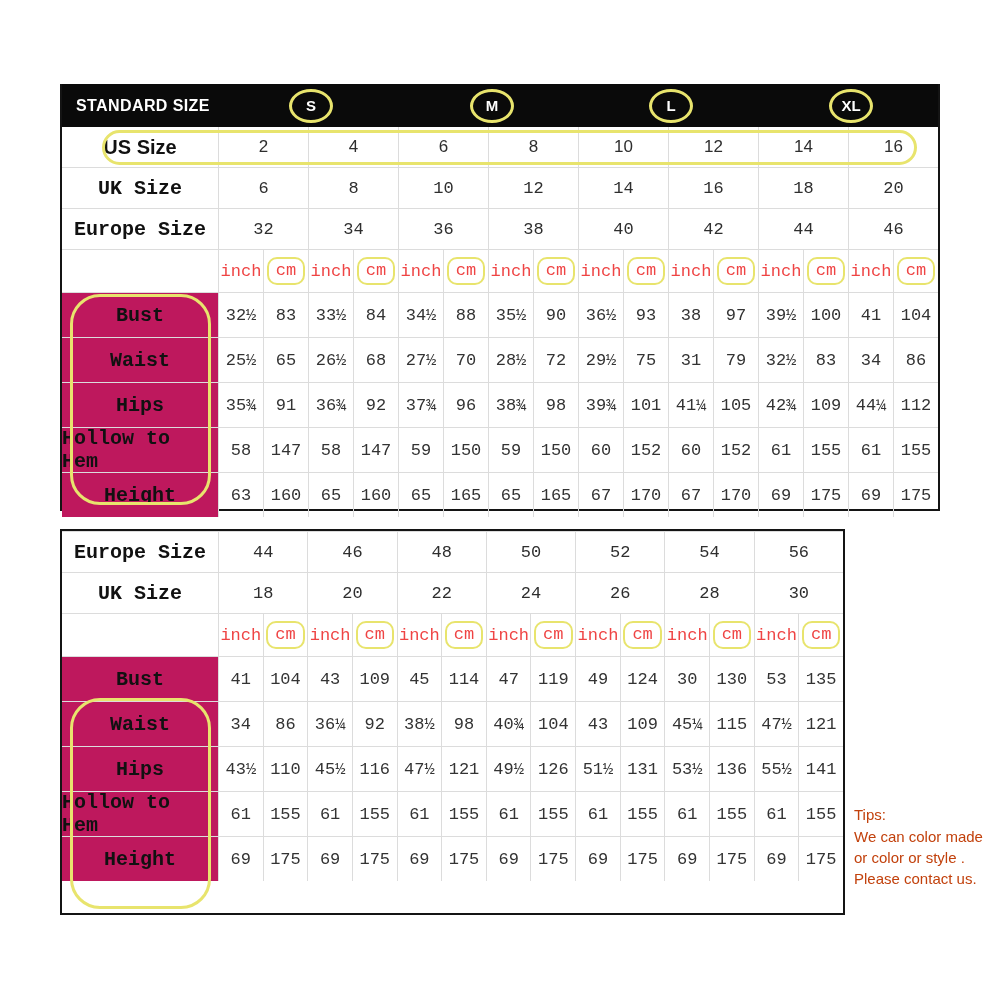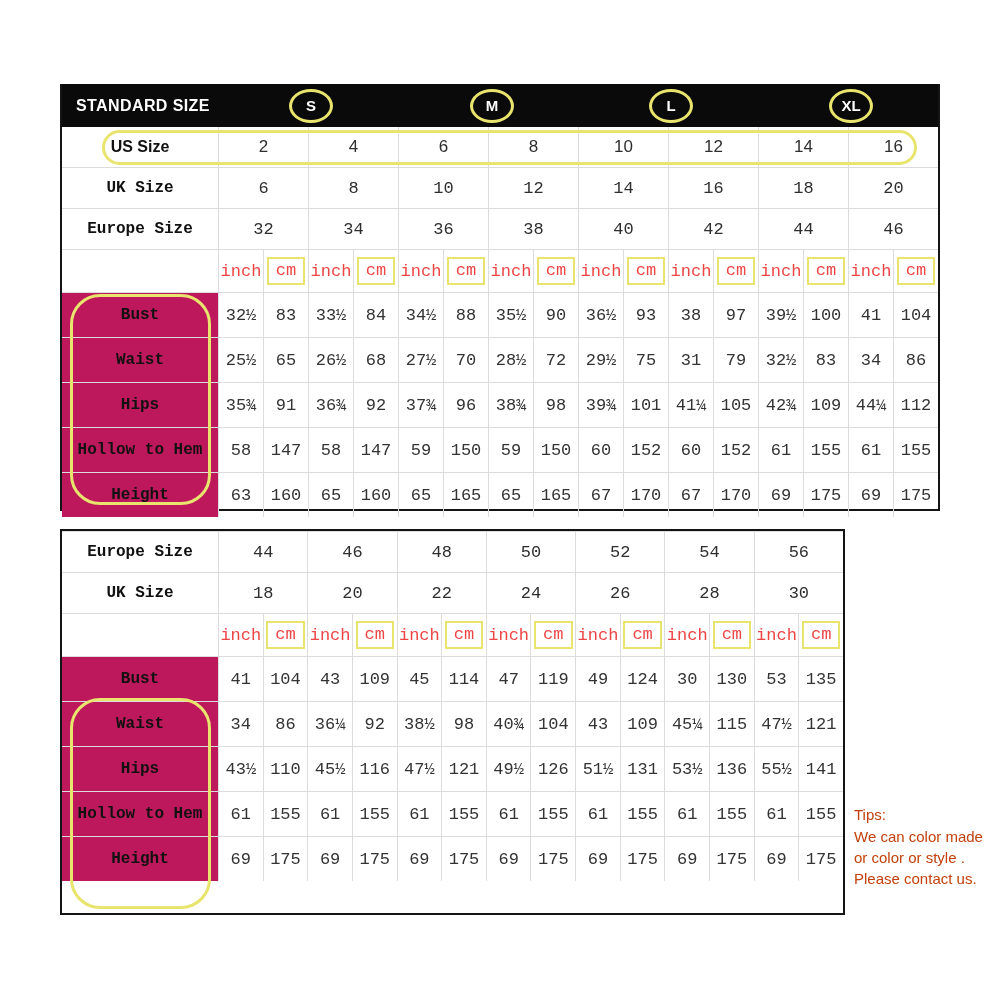--- a/index.html
+++ b/index.html
@@ -13,27 +13,27 @@
   .black-bar{position:relative;height:43px;background:#0a0a0a;display:flex;align-items:center;}
   .bar-title{color:#fff;font-weight:bold;font-size:16px;letter-spacing:.4px;padding-left:14px;}
   .size-oval{position:absolute;top:50%;transform:translate(-50%,-50%);
      min-width:44px;height:34px;border:3px solid #e8e46d;border-radius:50%;
      display:flex;align-items:center;justify-content:center;
      color:#fff;font-weight:bold;font-size:15px;box-sizing:border-box;padding:0 6px;}
 
   .row{position:relative;display:flex;align-items:stretch;}
   .row.bt{border-top:1px solid #dcdcdc;font-family:Liberation Mono, monospace;}
   .cell{display:flex;align-items:center;justify-content:center;box-sizing:border-box;}
-  .label-cell{flex:0 0 156px;width:156px;font-weight:bold;font-size:16px;color:#111;}
+  .label-cell{flex:0 0 156px;width:156px;font-weight:bold;font-size:20px;color:#111;}
   .label-cell.gray{background:#be185d;}
   .val-cell{flex:1;border-left:1px solid #dcdcdc;font-size:17px;color:#333;}
   .size-row .val-cell{font-size:17px;color:#2e2e2e;}
   .unit-row .val-cell{font-size:17px;color:#ef4444;}
 
-  .cm-box{display:inline-block;border:2px solid #e8e46d;border-radius:0;padding:1px 7px;line-height:1.25;}
+  .cm-box{display:inline-block;border:2px solid #e8e46d;border-radius:10px;padding:1px 7px;line-height:1.25;}
 
   .row-outline{position:absolute;border:3px solid #e8e46d;border-radius:18px;pointer-events:none;}
   .row-outline.standard-style{left:40px;right:21px;top:3px;bottom:2px;}
   .row-outline.plus-style{left:5px;right:5px;top:3px;bottom:3px;border-radius:16px;}
 
   .group-outline{position:absolute;left:8px;width:141px;border:3px solid #e8e46d;
      border-radius:30px;pointer-events:none;box-sizing:border-box;}
   .table-standard .group-outline{top:210px;height:211px;}
   .table-plus .group-outline{top:167px;height:211px;}
 

